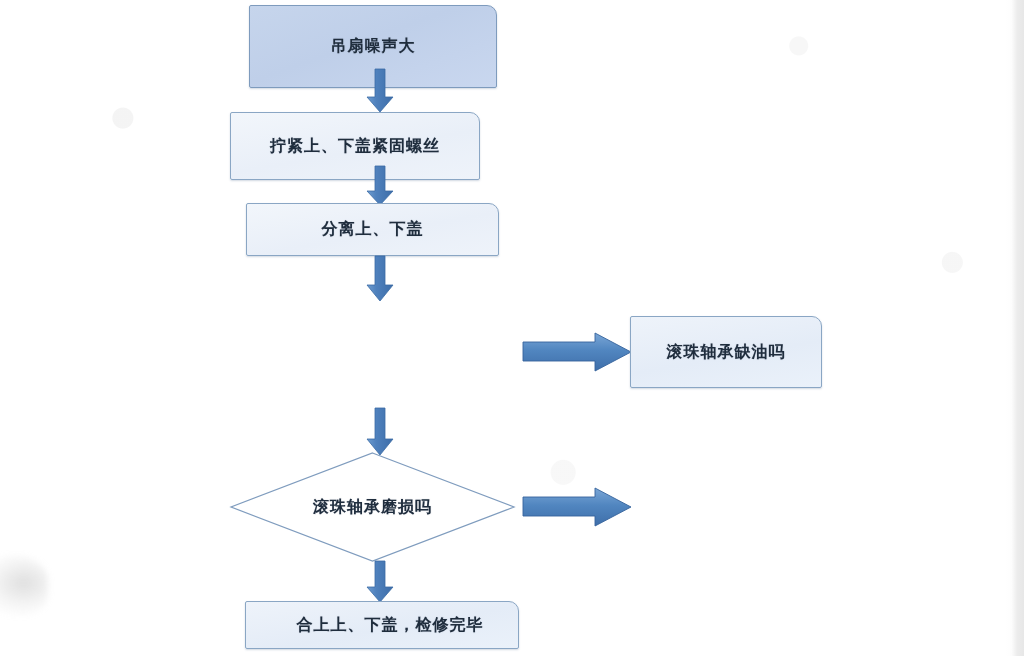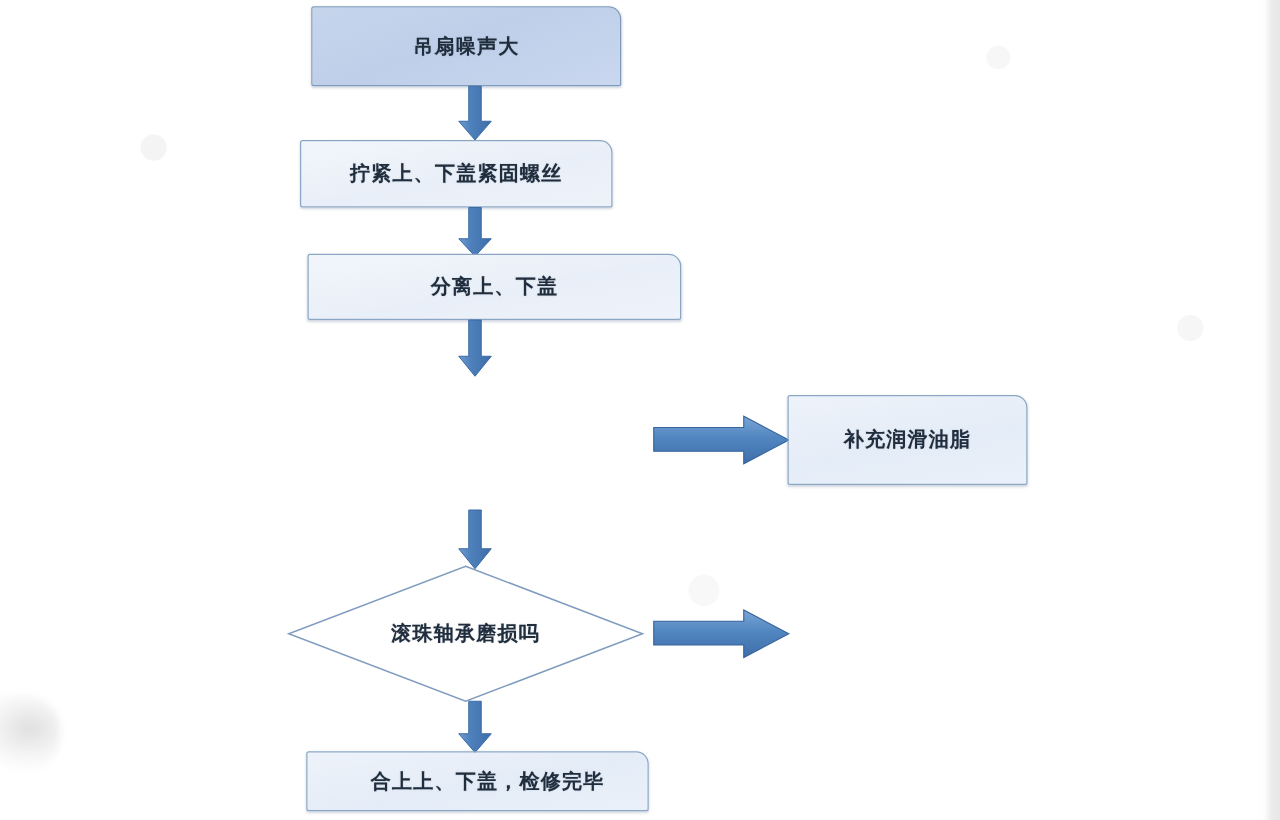--- a/index.html
+++ b/index.html
@@ -104,48 +104,48 @@
 </style>
 </head>
 <body>
 
 <div id="canvas">
 
   <div class="paper-noise"></div>
   <div class="smudge"></div>
   <div class="edge-strip"></div>
 
-  <div class="node box box-start" style="left:249px; top:5px; width:248px; height:64px;">
+  <div class="node box box-start" style="left:249px; top:5px; width:248px; height:83px;">
     <span>吊扇噪声大</span>
   </div>
 
   <div class="arrow" style="left:365px; top:69px;">
     <svg width="30" height="44" viewBox="0 0 30 44">
       <defs>
         <linearGradient id="vg1" x1="0" y1="0" x2="1" y2="0">
           <stop offset="0%" stop-color="#6f9dd0"></stop>
           <stop offset="35%" stop-color="#4f81bd"></stop>
           <stop offset="100%" stop-color="#3d6da8"></stop>
         </linearGradient>
       </defs>
       <polygon points="10,0 20,0 20,28 28,28 15,43 2,28 10,28" fill="url(#vg1)" stroke="#3a6ba5" stroke-width="0.8"></polygon>
     </svg>
   </div>
 
-  <div class="node box box-plain" style="left:240px; top:112px; width:250px; height:54px;">
+  <div class="node box box-plain" style="left:230px; top:112px; width:250px; height:68px;">
     <span>拧紧上、下盖紧固螺丝</span>
   </div>
 
   <div class="arrow" style="left:365px; top:166px;">
     <svg width="30" height="40" viewBox="0 0 30 40">
       <polygon points="10,0 20,0 20,25 28,25 15,39 2,25 10,25" fill="url(#vg1)" stroke="#3a6ba5" stroke-width="0.8"></polygon>
     </svg>
   </div>
 
-  <div class="node box box-plain" style="left:246px; top:203px; width:299px; height:53px;">
+  <div class="node box box-plain" style="left:246px; top:203px; width:253px; height:53px;">
     <span>分离上、下盖</span>
   </div>
 
   <div class="arrow" style="left:365px; top:256px;">
     <svg width="30" height="46" viewBox="0 0 30 46">
       <polygon points="10,0 20,0 20,29 28,29 15,45 2,29 10,29" fill="url(#vg1)" stroke="#3a6ba5" stroke-width="0.8"></polygon>
     </svg>
   </div>
 
 
@@ -156,21 +156,21 @@
           <stop offset="0%" stop-color="#7aa6d6"></stop>
           <stop offset="45%" stop-color="#5186c0"></stop>
           <stop offset="100%" stop-color="#3e6ea9"></stop>
         </linearGradient>
       </defs>
       <polygon points="0,11 72,11 72,2 108,21 72,40 72,30 0,30" fill="url(#hg1)" stroke="#36639c" stroke-width="0.9"></polygon>
     </svg>
   </div>
 
   <div class="node box box-soft" style="left:630px; top:316px; width:192px; height:72px;">
-    <span>补充润滑油脂</span>
+    <span>滚珠轴承缺油吗</span>
   </div>
 
   <div class="arrow" style="left:365px; top:408px;">
     <svg width="30" height="48" viewBox="0 0 30 48">
       <polygon points="10,0 20,0 20,31 28,31 15,47 2,31 10,31" fill="url(#vg1)" stroke="#3a6ba5" stroke-width="0.8"></polygon>
     </svg>
   </div>
 
   <div class="diamond-wrap" style="left:230px; top:452px; width:285px; height:110px;">
     <svg width="285" height="110" viewBox="0 0 285 110" preserveAspectRatio="none">

